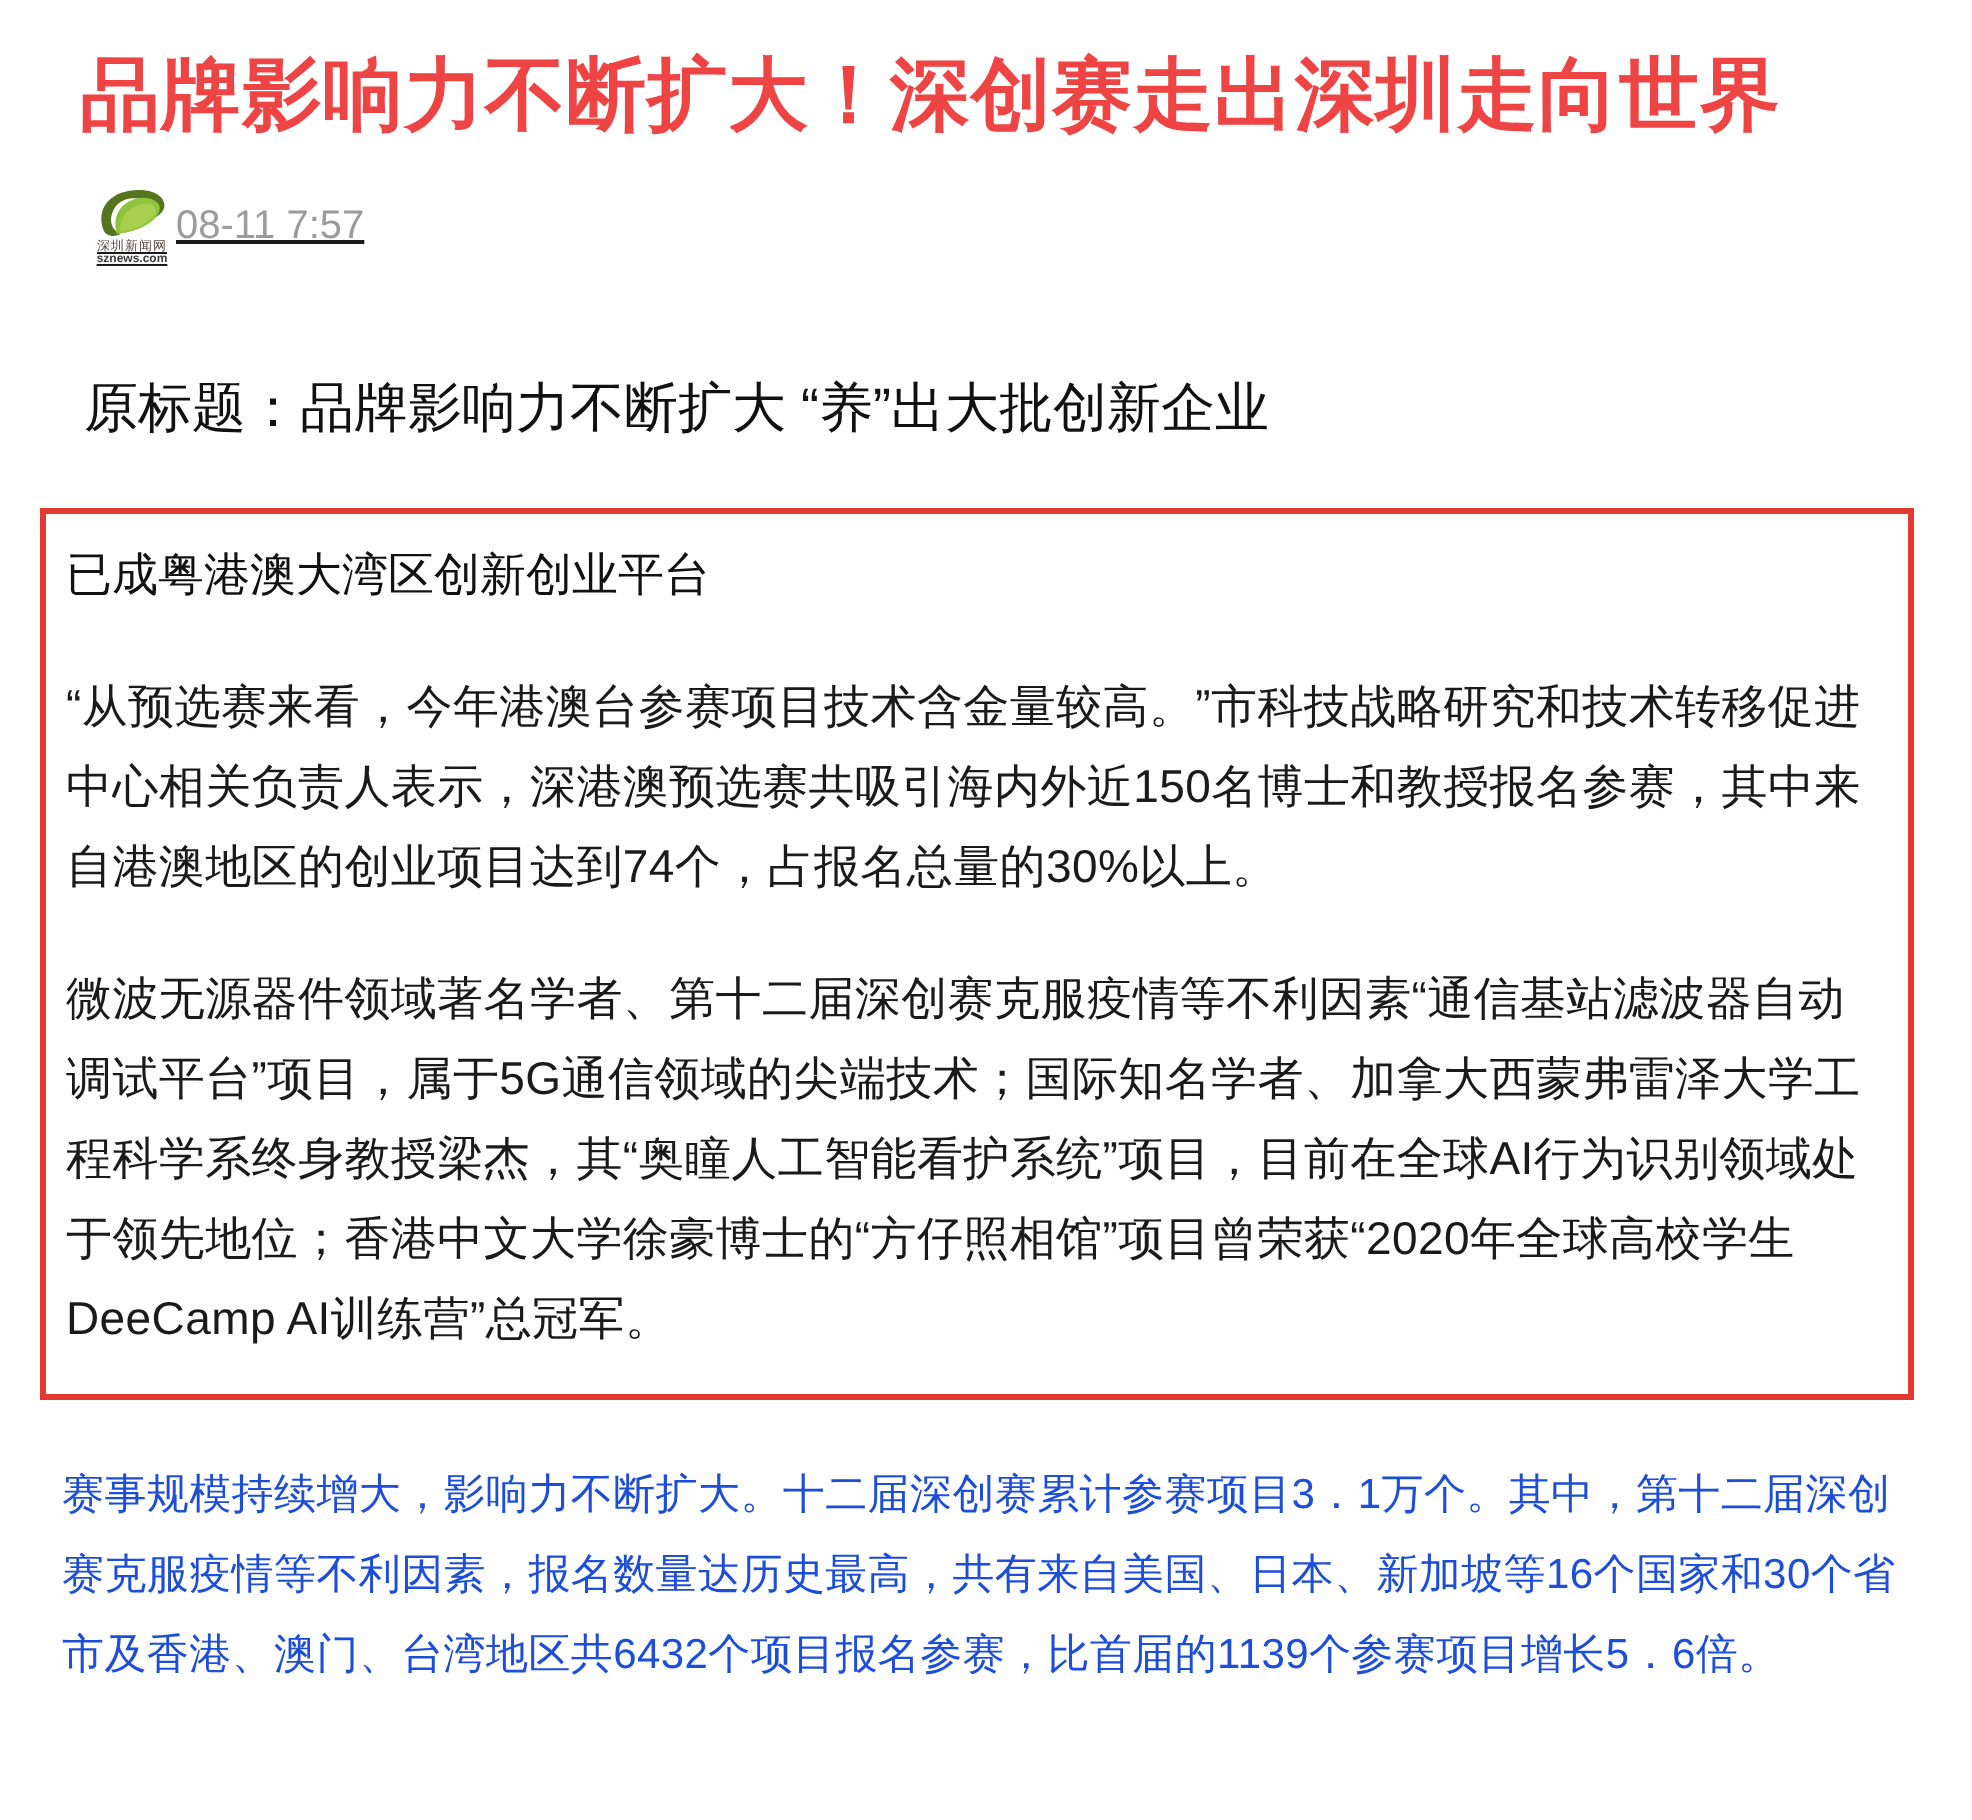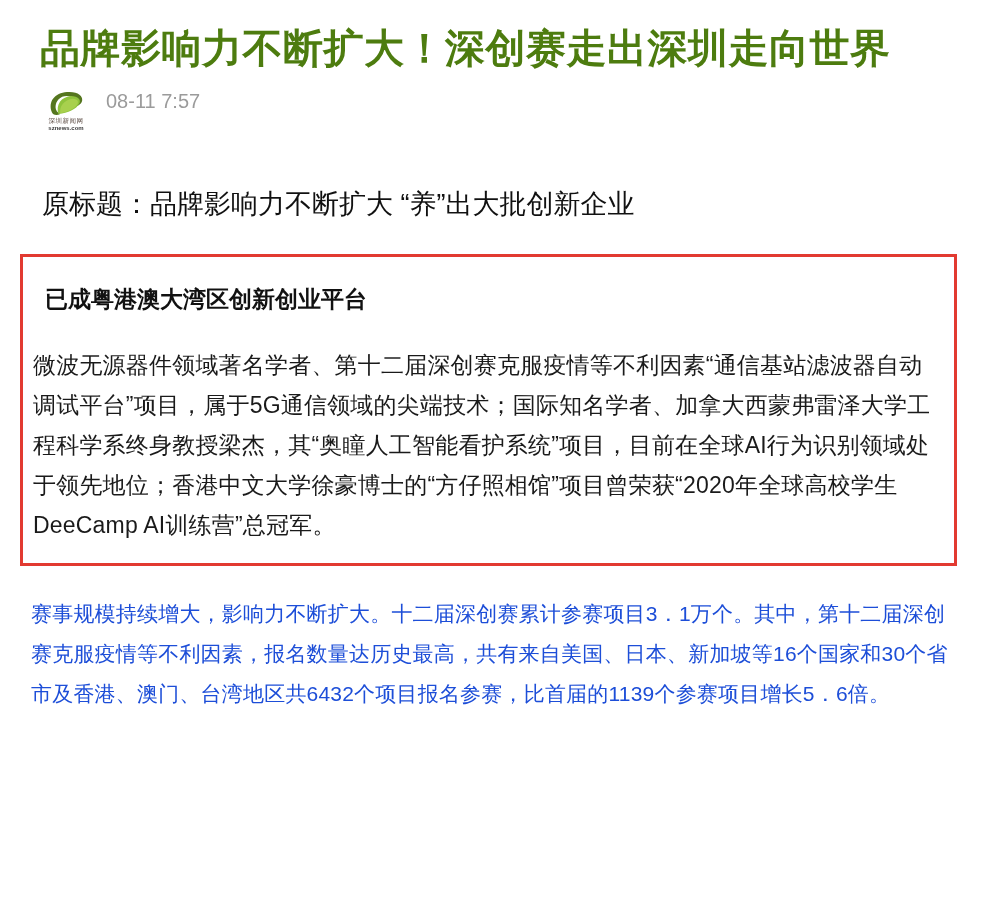--- a/index.html
+++ b/index.html
@@ -16,28 +16,29 @@
   }
   .page {
     padding: 0 36px 0 31px;
     box-sizing: border-box;
   }
   .article-title {
     margin: 24px 0 0 9px;
     font-size: 40px;
     line-height: 48px;
     font-weight: 700;
-    color: #4d7c0f;
+    color: #ef4444;
     letter-spacing: 0.5px;
   }
   .meta-row {
     margin: 18px 0 0 13px;
     display: flex;
-    gap: 18px;
+    align-items: center;
     height: 46px;
+    text-decoration: underline;
   }
   .logo {
     width: 44px;
     text-align: center;
     line-height: 1;
     cursor: pointer;
   }
   .logo svg { display: block; margin: 0 auto; }
   .logo-cn {
     font-size: 6.5px;
@@ -62,24 +63,24 @@
     line-height: 36px;
     font-weight: 400;
     color: #111111;
   }
   .highlight-box {
     margin: 32px -7px 0 -11px;
     border: 3px solid #e23a31;
     padding: 10px 10px 18px 10px;
   }
   .box-heading {
-    margin: 12px;
+    margin: 0;
     font-size: 23px;
     line-height: 40px;
-    font-weight: 700;
+    font-weight: 400;
     color: #111111;
   }
   .body-para {
     margin: 26px 0 0 0;
     font-size: 23px;
     line-height: 40px;
     color: #1a1a1a;
     letter-spacing: 0.2px;
   }
   .closing-para {
@@ -109,18 +110,19 @@
       <div class="logo-cn">深圳新闻网</div>
       <div class="logo-en">sznews.com</div>
     </div>
     <span class="publish-time">08-11 7:57</span>
   </div>
 
   <h2 class="original-title">原标题：品牌影响力不断扩大 “养”出大批创新企业</h2>
 
   <div class="highlight-box">
     <p class="box-heading">已成粤港澳大湾区创新创业平台</p>
+    <p class="body-para">“从预选赛来看，今年港澳台参赛项目技术含金量较高。”市科技战略研究和技术转移促进中心相关负责人表示，深港澳预选赛共吸引海内外近150名博士和教授报名参赛，其中来自港澳地区的创业项目达到74个，占报名总量的30%以上。</p>
     <p class="body-para">微波无源器件领域著名学者、第十二届深创赛克服疫情等不利因素“通信基站滤波器自动调试平台”项目，属于5G通信领域的尖端技术；国际知名学者、加拿大西蒙弗雷泽大学工程科学系终身教授梁杰，其“奥瞳人工智能看护系统”项目，目前在全球AI行为识别领域处于领先地位；香港中文大学徐豪博士的“方仔照相馆”项目曾荣获“2020年全球高校学生DeeCamp AI训练营”总冠军。</p>
   </div>
 
   <p class="closing-para">赛事规模持续增大，影响力不断扩大。十二届深创赛累计参赛项目3．1万个。其中，第十二届深创赛克服疫情等不利因素，报名数量达历史最高，共有来自美国、日本、新加坡等16个国家和30个省市及香港、澳门、台湾地区共6432个项目报名参赛，比首届的1139个参赛项目增长5．6倍。</p>
 
 </div>
 
 </body></html>

